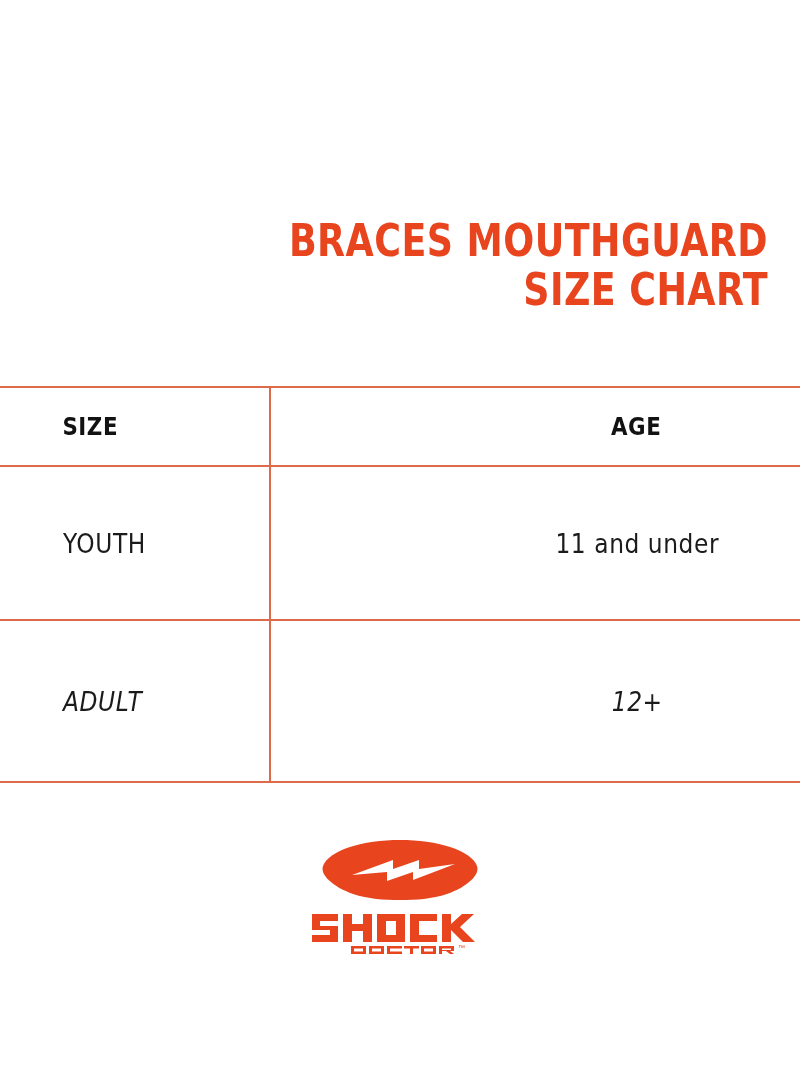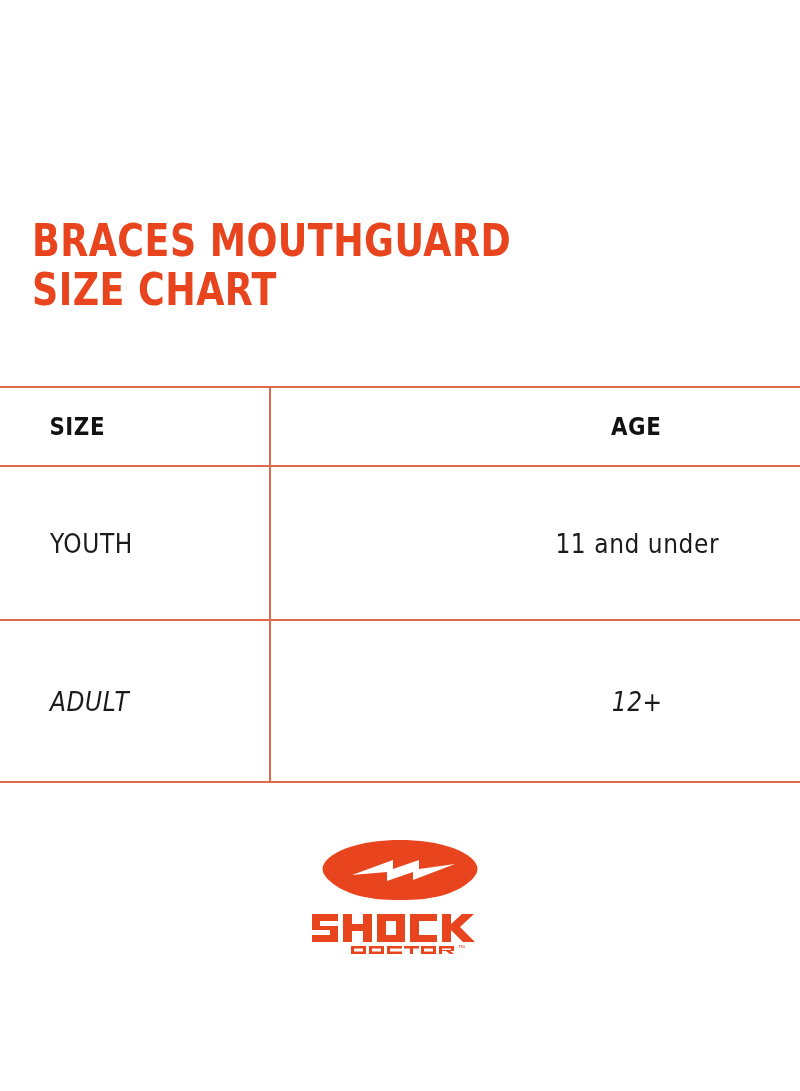--- a/index.html
+++ b/index.html
@@ -21,21 +21,21 @@
     height: 1091px;
     background: #ffffff;
   }
 
   
   .title-block {
     position: absolute;
     top: 216px;
     left: 0;
     width: 800px;
-    text-align: left;
+    text-align: right;
   }
   .title-line {
     display: block;
     color: #E8441E;
     font-family: "Liberation Sans Narrow", "DejaVu Sans Condensed", "Liberation Sans", sans-serif;
     font-weight: bold;
     font-size: 44px;
     line-height: 49px;
     letter-spacing: 0.5px;
     transform: scaleX(0.92);
@@ -59,20 +59,21 @@
   .size-table td {
     border-top: 2px solid #DE6A4A;
     border-bottom: 2px solid #DE6A4A;
     padding: 0;
     vertical-align: middle;
     background: #ffffff;
   }
   .size-table td.cell-size,
   .size-table th.head-size {
     border-right: 2px solid #DE6A4A;
+    padding-left: 13px;
   }
 
   .head-row th { height: 77px; }
   .data-row td { height: 152px; margin-left: 37px; }
   .data-row.row-last td { height: 160px; font-style: italic; }
 
   .head-size .cell-text,
   .cell-size .cell-text {
     display: block;
     padding-left: 52px;

